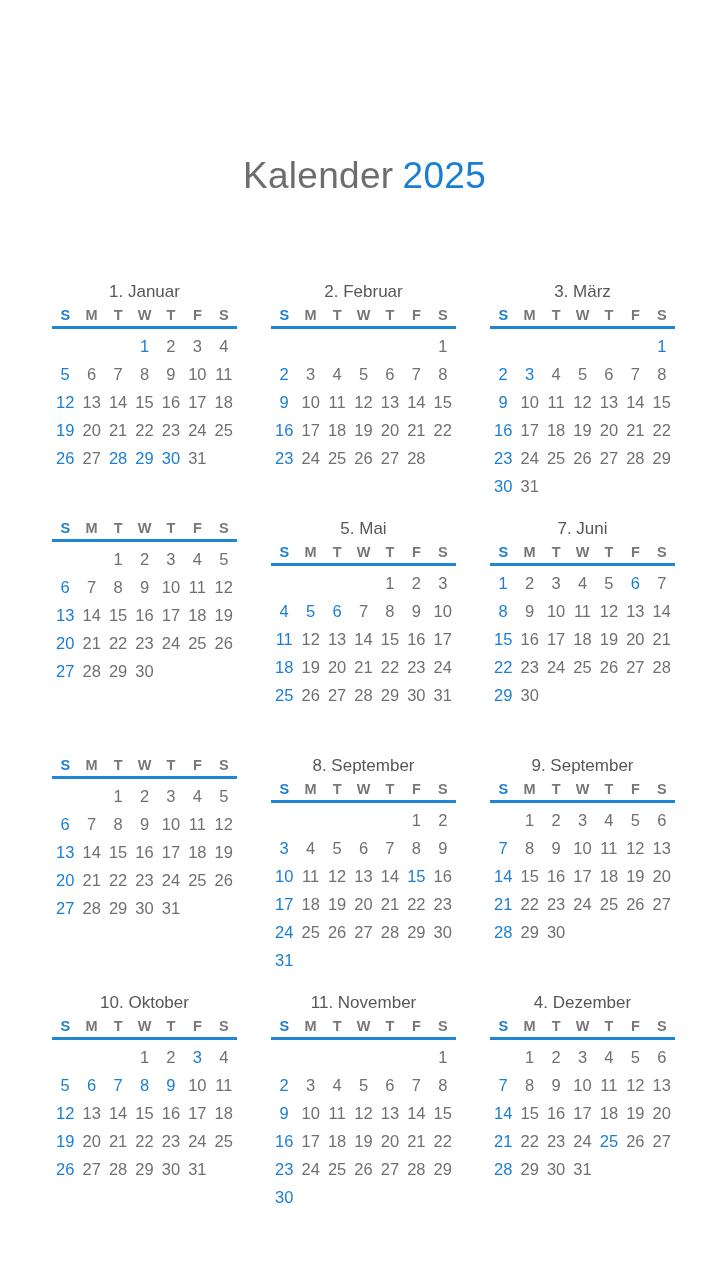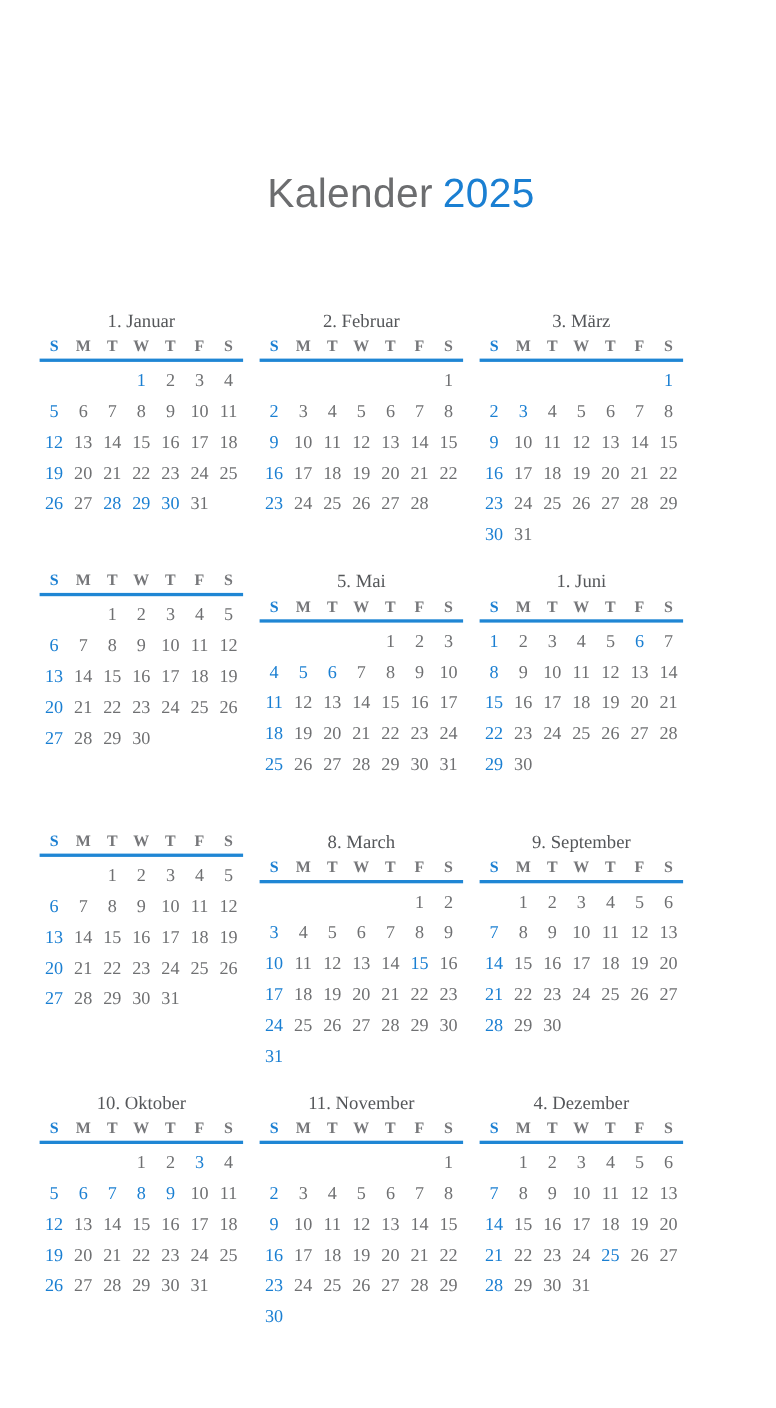--- a/index.html
+++ b/index.html
@@ -16,26 +16,25 @@
     text-align: center;
     font-size: 37px;
     font-weight: 400;
     color: #6c6d6f;
     letter-spacing: 0.3px;
   }
   .title .year { color: #1a7fd2; margin-left: 9px; }
 
   .months-grid {
     position: absolute;
-    top: 280px; left: 36px;
+    top: 280px; left: 52px;
     display: grid;
     grid-template-columns: repeat(3, 185px);
-    column-gap: 15px;
+    column-gap: 34px;
     grid-auto-rows: 237px;
-    font-family: Liberation Serif, serif;
   }
   .month { width: 185px; }
   .month-name {
     height: 24px; line-height: 24px;
     text-align: center;
     font-size: 17px;
     color: #55575a;
     white-space: nowrap;
   }
   .weekday-row {
@@ -323,21 +322,21 @@
           <span class="day">26</span>
           <span class="day">27</span>
           <span class="day">28</span>
           <span class="day">29</span>
           <span class="day">30</span>
           <span class="day">31</span>
         </div>
   </div>
 
   <div class="month">
-    <div class="month-name">1. Juni</div>
+    <div class="month-name">7. Juni</div>
     <div class="weekday-row">
           <span class="weekday sun">S</span>
           <span class="weekday">M</span>
           <span class="weekday">T</span>
           <span class="weekday">W</span>
           <span class="weekday">T</span>
           <span class="weekday">F</span>
           <span class="weekday">S</span>
         </div>
     <div class="month-underline"></div>
@@ -417,21 +416,21 @@
           <span class="day">26</span>
           <span class="day hl">27</span>
           <span class="day">28</span>
           <span class="day">29</span>
           <span class="day">30</span>
           <span class="day">31</span>
         </div>
   </div>
 
   <div class="month">
-    <div class="month-name">8. March</div>
+    <div class="month-name">8. September</div>
     <div class="weekday-row">
           <span class="weekday sun">S</span>
           <span class="weekday">M</span>
           <span class="weekday">T</span>
           <span class="weekday">W</span>
           <span class="weekday">T</span>
           <span class="weekday">F</span>
           <span class="weekday">S</span>
         </div>
     <div class="month-underline"></div>

